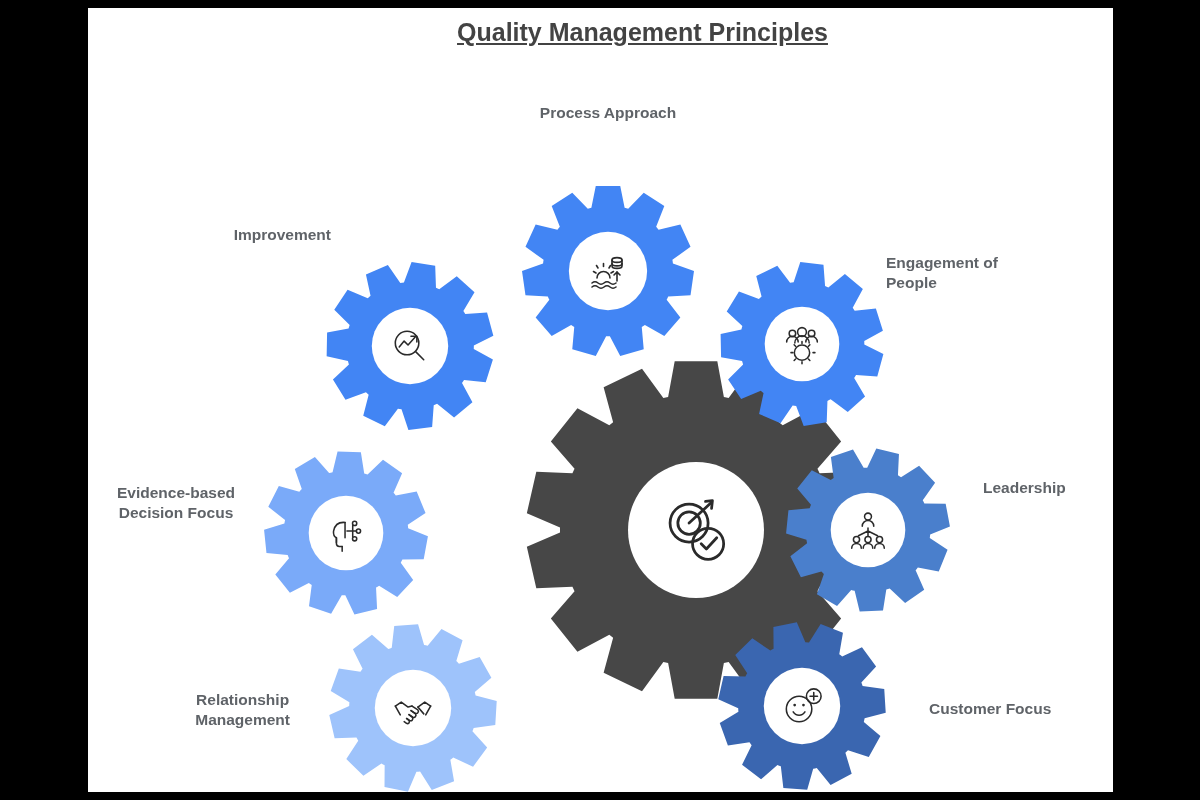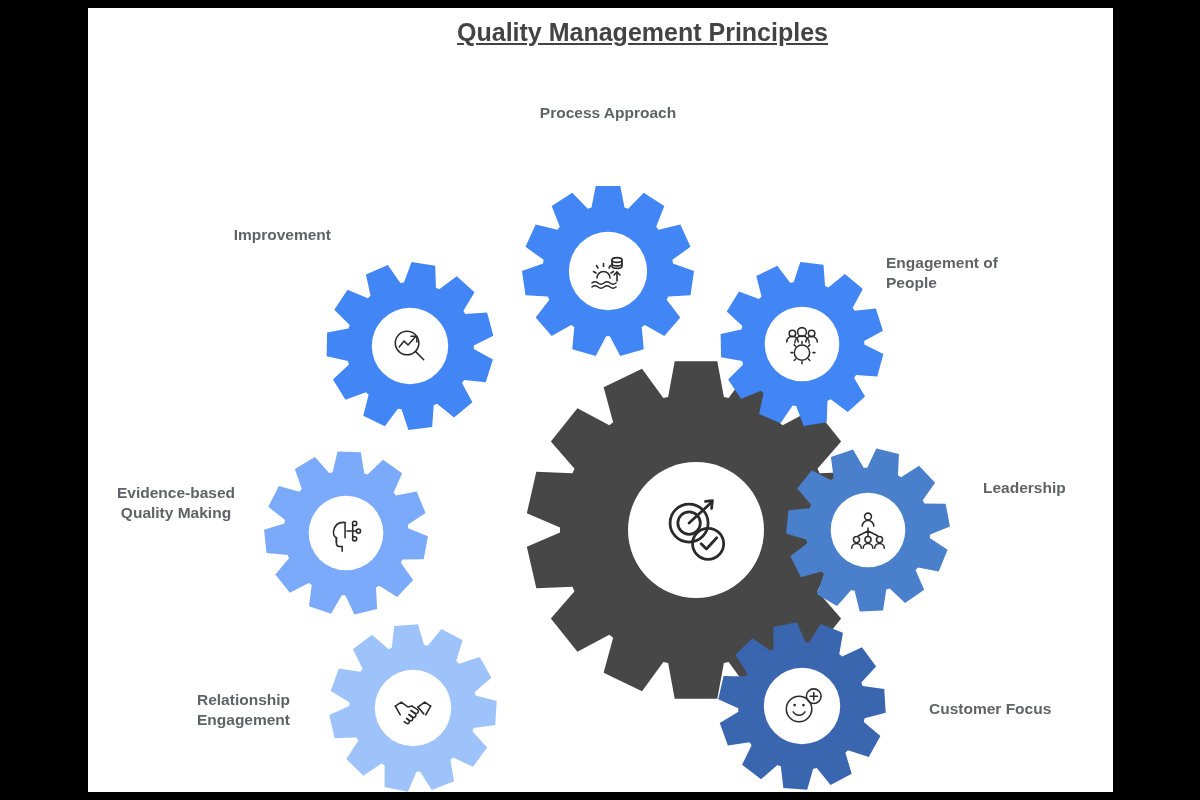--- a/index.html
+++ b/index.html
@@ -224,20 +224,20 @@
           </div>
         </div>
       </div>
     <div id="label-layer">
         <div class="label center-anchor" style="left: 520px; top: 105px;">Process Approach</div>
         <div class="label left-anchor" style="left: 798px; top: 217px; margin-top: 48px;">Engagement of
 People</div>
         <div class="label left-anchor" style="left: 895px; top: 480px;">Leadership</div>
         <div class="label left-anchor" style="left: 841px; top: 693px; margin-top: 8px;">Customer Focus</div>
         <div class="label right-anchor" style="left: 202px; top: 702px;">Relationship
-Engagement</div>
+Management</div>
         <div class="label right-anchor" style="left: 147px; top: 495px;">Evidence-based
-Quality Making</div>
+Decision Focus</div>
         <div class="label right-anchor" style="left: 243px; top: 227px;">Improvement</div>
       </div>
 
   </div>
 </div>
 
 </body></html>

